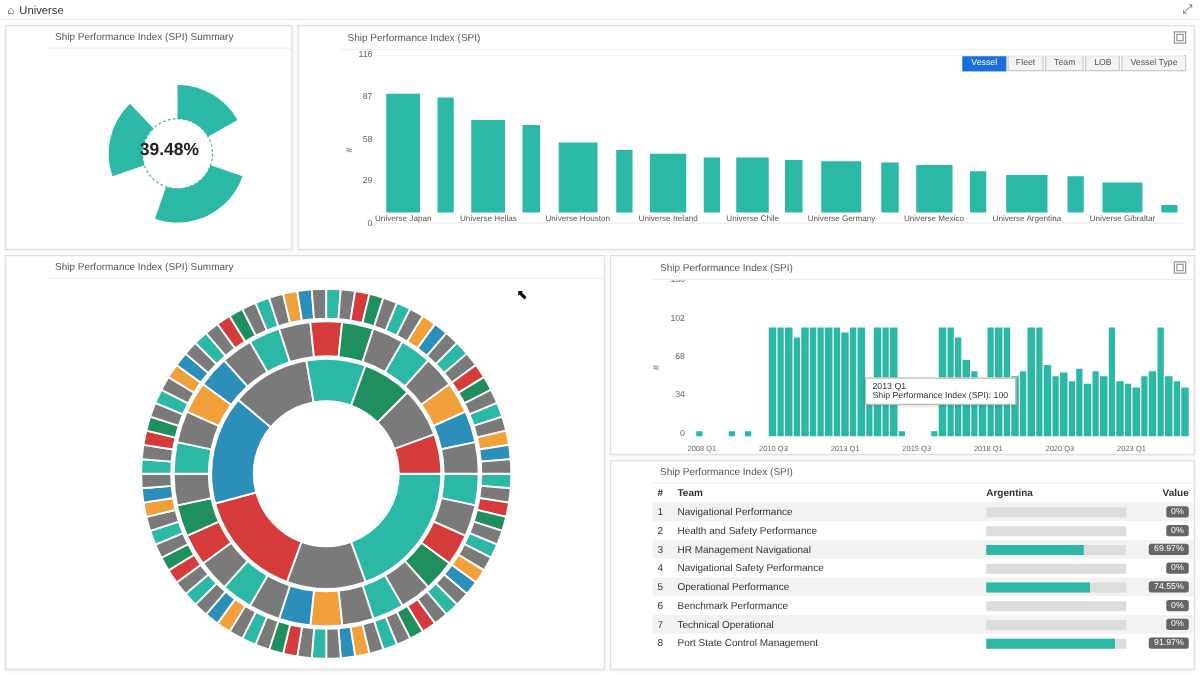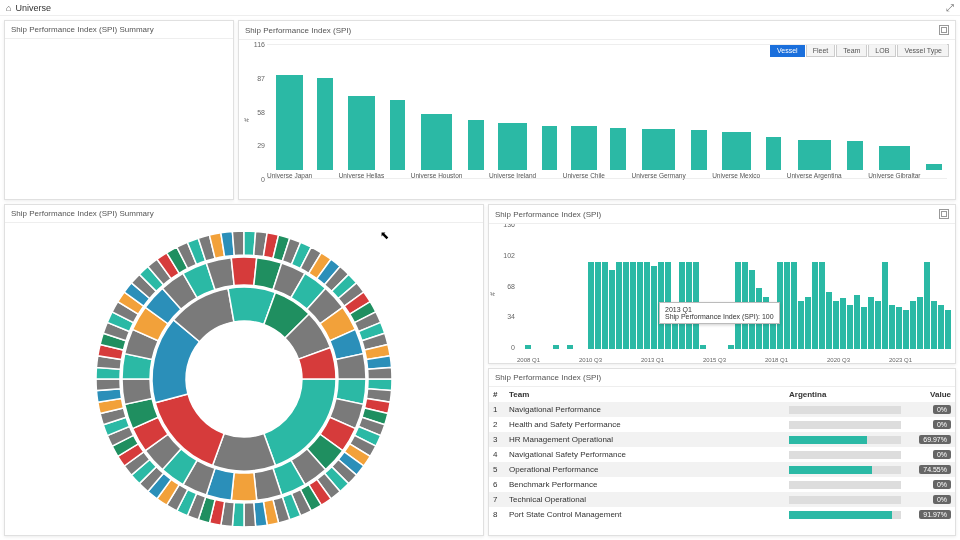--- a/index.html
+++ b/index.html
@@ -1,21 +1,21 @@
 <!DOCTYPE html>
 <html><head>
 <meta charset="utf-8">
 <style>
   * { box-sizing: border-box; margin: 0; padding: 0; }
   body { font-family: Arial, sans-serif; font-size: 10px; background: #fff; color: #333; width: 960px; height: 540px; overflow: hidden; }
   .titlebar { height: 16px; padding: 2px 6px; font-size: 9px; display:flex; align-items:center; justify-content:space-between; border-bottom:1px solid #eee;}
   .titlebar .left { display:flex; align-items:center; gap:4px; }
   .expand-icon { font-size:10px; color:#666; cursor:pointer;}
   .grid { display:grid; grid-template-columns: 230px 1fr; grid-template-rows: 180px 1fr; gap:4px; padding:4px; height: calc(540px - 16px); }
-  .panel { background:#fff; border:1px solid #e0e0e0; box-shadow: 0 1px 3px rgba(0,0,0,0.08); display:flex; flex-direction:column; position:relative;}
+  .panel { background:#fff; border:1px solid #e0e0e0; box-shadow: 0 1px 3px rgba(0,0,0,0.08); display:flex; flex-direction:column; position:relative;padding-left:33px;}
   .panel-header { font-size:8px; color:#555; padding:4px 6px; border-bottom:1px solid #eee; display:flex; justify-content:space-between; align-items:center;}
   .panel-body { flex:1; position:relative; padding:4px; overflow:hidden;}
   .gear { width:10px; height:10px; border:1px solid #999; display:inline-block; position:relative; cursor:pointer;}
   .gear:before { content:""; position:absolute; inset:1px; border:1px solid #999;}
   
   .pie-center { position:absolute; left:50%; top:50%; transform:translate(-50%,-50%); font-weight:bold; font-size:14px; color:#222; }
   
   .bar-chart { position:relative; width:100%; height:100%; }
   .y-axis { position:absolute; left:0; top:0; bottom:16px; width:24px; }
   .y-tick { position:absolute; right:2px; font-size:7px; color:#666; transform:translateY(50%);}
@@ -59,20 +59,32 @@
     <span>Universe</span>
   </div>
   <span class="expand-icon">⤢</span>
 </div>
 
 <div class="grid">
 
   <div class="panel">
     <div class="panel-header">
       <span>Ship Performance Index (SPI) Summary</span>
+    </div>
+    <div class="panel-body">
+      <svg width="200" height="150" viewBox="0 0 200 150">
+        <g transform="translate(100,80)">
+
+          <path d="M0,0 L0,-55 A55,55 0 0,1 48,-27 Z" fill="#2bb9a5"></path>
+          <path d="M0,0 L52,18 A55,55 0 0,1 -18,52 Z" fill="#2bb9a5"></path>
+          <path d="M0,0 L-52,18 A55,55 0 0,1 -38,-40 Z" fill="#2bb9a5"></path>
+          <circle r="28" fill="#fff" stroke="#2bb9a5" stroke-width="1" stroke-dasharray="2,2"></circle>
+        </g>
+      </svg>
+      <div class="pie-center" style="top:80px">39.48%</div>
     </div>
   </div>
 
   <div class="panel">
     <div class="panel-header">
       <span>Ship Performance Index (SPI)</span>
       <span class="gear"></span>
     </div>
     <div class="panel-body">
       <div class="filter-chips">
@@ -441,21 +453,21 @@
                     <div class="prog-bar-bg">
                       <div class="prog-bar" style="width:0%"></div>
                     </div>
                   </td>
                   <td style="text-align:right">
                     <span class="val-badge">0%</span>
                   </td>
                 </tr>
                 <tr class="odd">
                   <td>3</td>
-                  <td>HR Management Operational</td>
+                  <td>HR Management Navigational</td>
                   <td class="prog-cell">
                     <div class="prog-bar-bg">
                       <div class="prog-bar" style="width:69.97%"></div>
                     </div>
                   </td>
                   <td style="text-align:right">
                     <span class="val-badge">69.97%</span>
                   </td>
                 </tr>
                 <tr>

